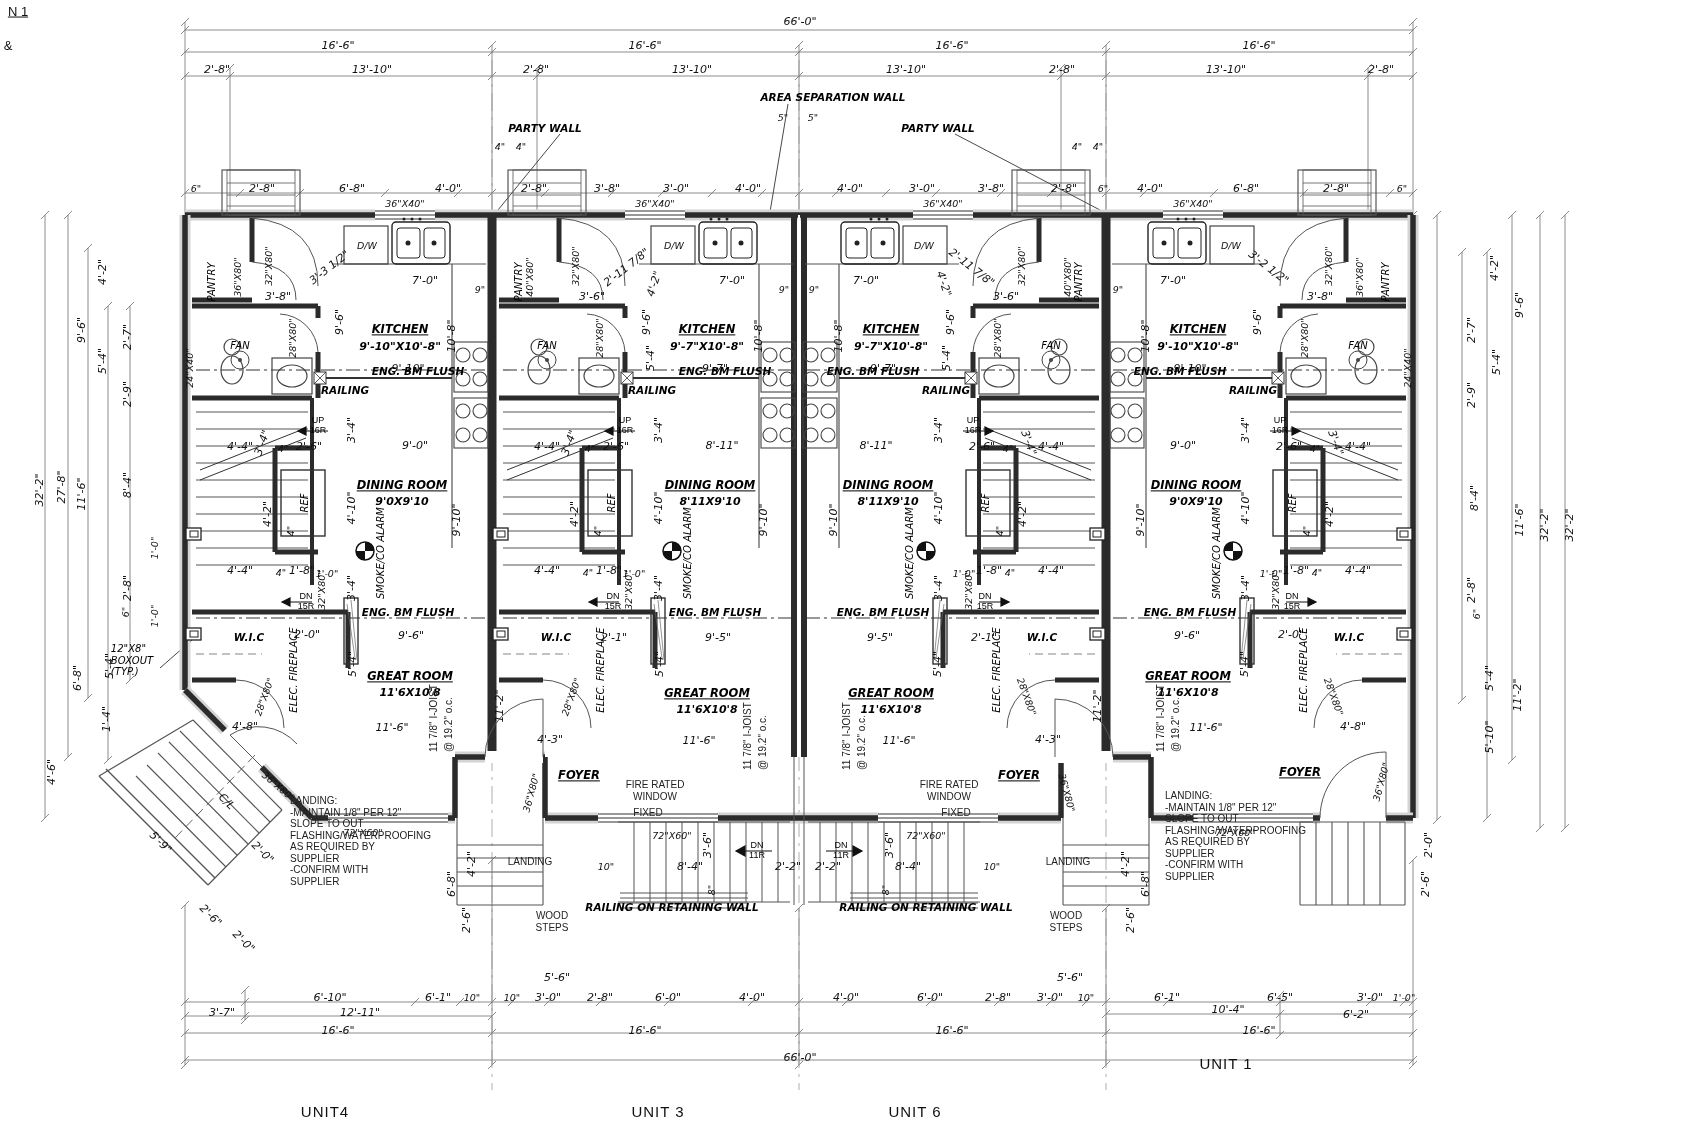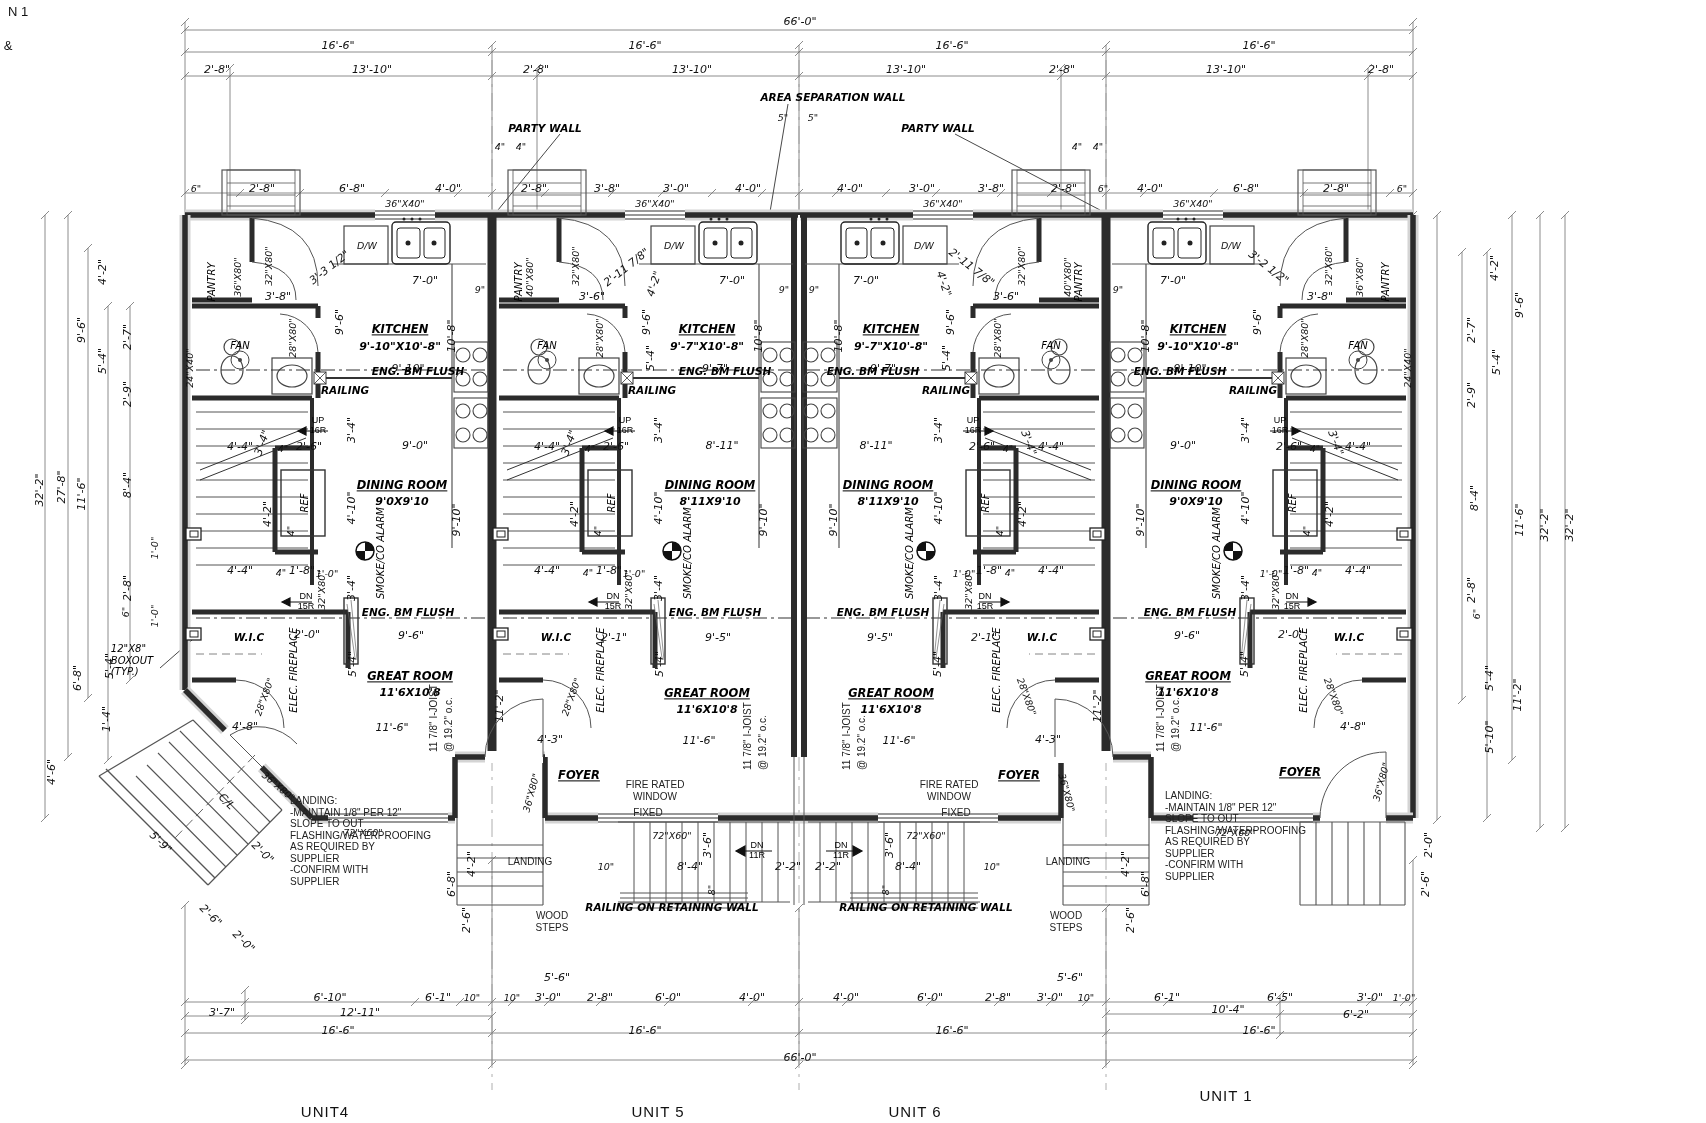--- a/index.html
+++ b/index.html
@@ -372,21 +372,21 @@
     <path d="M826,851 H862 M862,851 l-9,-5 v10 z" stroke="#111" stroke-width="1.2" fill="#111"></path>
 
     <g stroke-width="1.1">
       <path d="M1300,822 V905 M1405,822 V905 M1300,905 H1405 M1300,822 H1405"></path>
       <path d="M1316,822 V905 M1332,822 V905 M1348,822 V905 M1364,822 V905 M1380,822 V905"></path>
     </g>
   </g>
 </svg>
 
 <div id="anno">
-      <span class="crn" style="left: 18px; top: 12px; transform: translate(-50%, -50%) rotate(0deg);">N 1</span>
+      <span class="crn" style="left: 18px; top: 12px; transform: translate(-50%, -50%) rotate(0deg); text-decoration: underline;">N 1</span>
       <span class="crn" style="left: 8px; top: 46px; transform: translate(-50%, -50%) rotate(0deg);">&amp;</span>
       <span class="d" style="left: 800px; top: 22px; transform: translate(-50%, -50%) rotate(0deg);">66'-0"</span>
       <span class="d" style="left: 338px; top: 46px; transform: translate(-50%, -50%) rotate(0deg);">16'-6"</span>
       <span class="d" style="left: 645px; top: 46px; transform: translate(-50%, -50%) rotate(0deg);">16'-6"</span>
       <span class="d" style="left: 952px; top: 46px; transform: translate(-50%, -50%) rotate(0deg);">16'-6"</span>
       <span class="d" style="left: 1259px; top: 46px; transform: translate(-50%, -50%) rotate(0deg);">16'-6"</span>
       <span class="d" style="left: 217px; top: 70px; transform: translate(-50%, -50%) rotate(0deg);">2'-8"</span>
       <span class="d" style="left: 372px; top: 70px; transform: translate(-50%, -50%) rotate(0deg);">13'-10"</span>
       <span class="d" style="left: 536px; top: 70px; transform: translate(-50%, -50%) rotate(0deg);">2'-8"</span>
       <span class="d" style="left: 692px; top: 70px; transform: translate(-50%, -50%) rotate(0deg);">13'-10"</span>
@@ -772,18 +772,18 @@
       <span class="d" style="left: 222px; top: 1013px; transform: translate(-50%, -50%) rotate(0deg);">3'-7"</span>
       <span class="d" style="left: 360px; top: 1013px; transform: translate(-50%, -50%) rotate(0deg);">12'-11"</span>
       <span class="d" style="left: 1228px; top: 1010px; transform: translate(-50%, -50%) rotate(0deg);">10'-4"</span>
       <span class="d" style="left: 1356px; top: 1015px; transform: translate(-50%, -50%) rotate(0deg);">6'-2"</span>
       <span class="d" style="left: 338px; top: 1031px; transform: translate(-50%, -50%) rotate(0deg);">16'-6"</span>
       <span class="d" style="left: 645px; top: 1031px; transform: translate(-50%, -50%) rotate(0deg);">16'-6"</span>
       <span class="d" style="left: 952px; top: 1031px; transform: translate(-50%, -50%) rotate(0deg);">16'-6"</span>
       <span class="d" style="left: 1259px; top: 1031px; transform: translate(-50%, -50%) rotate(0deg);">16'-6"</span>
       <span class="d" style="left: 800px; top: 1058px; transform: translate(-50%, -50%) rotate(0deg);">66'-0"</span>
       <span class="u" style="left: 325px; top: 1112px; transform: translate(-50%, -50%) rotate(0deg);">UNIT4</span>
-      <span class="u" style="left: 658px; top: 1112px; transform: translate(-50%, -50%) rotate(0deg);">UNIT 5</span>
+      <span class="u" style="left: 658px; top: 1112px; transform: translate(-50%, -50%) rotate(0deg);">UNIT 3</span>
       <span class="u" style="left: 915px; top: 1112px; transform: translate(-50%, -50%) rotate(0deg);">UNIT 6</span>
-      <span class="u" style="left: 1226px; top: 1096px; transform: translate(-50%, -50%) rotate(0deg);">UNIT 1</span>
+      <span class="u" style="left: 1226px; top: 1064px; transform: translate(-50%, -50%) rotate(0deg);">UNIT 1</span>
     </div>
 
 </div>
 
 </body></html>

